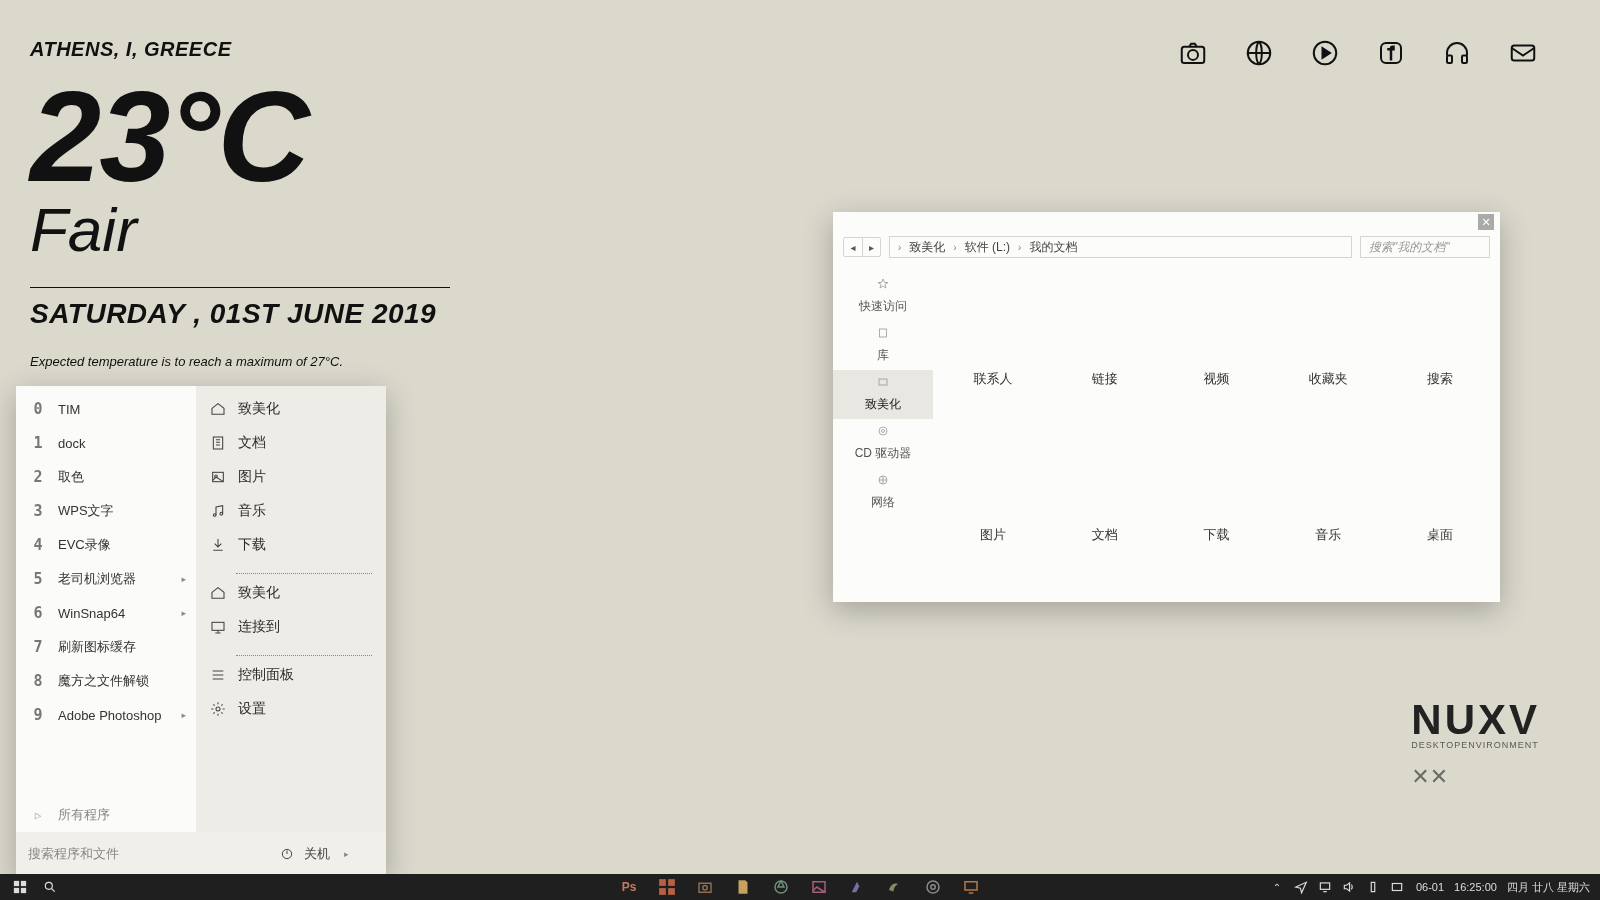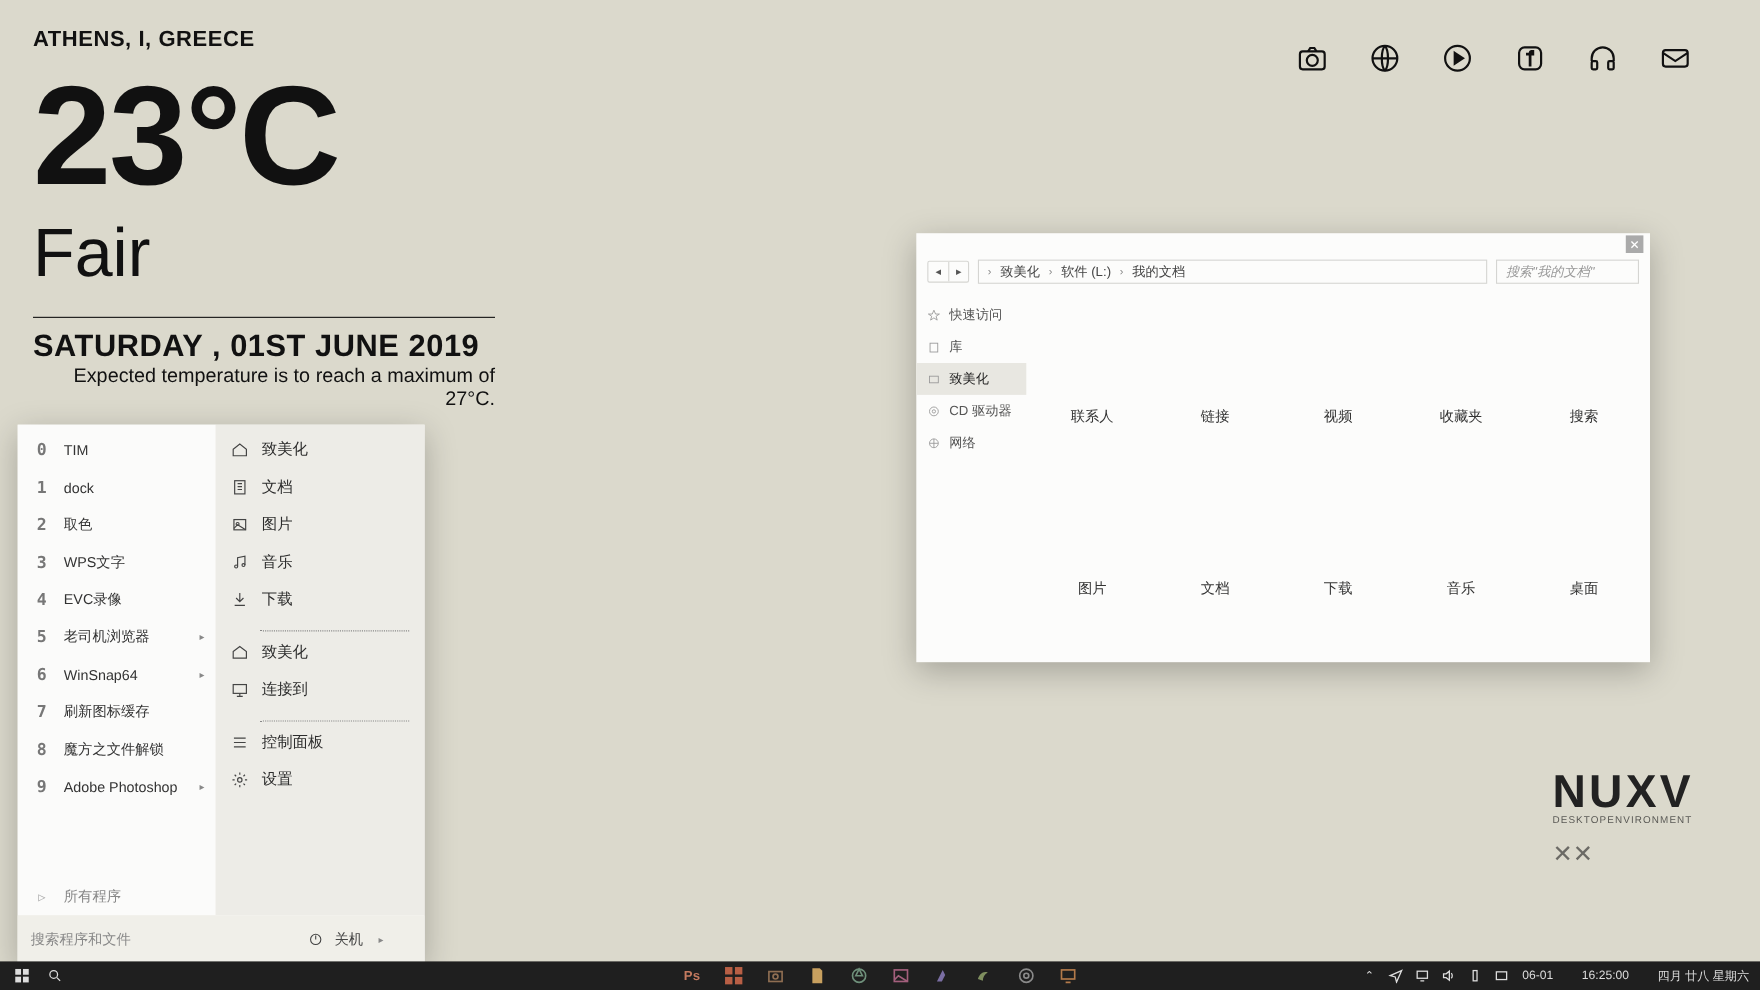--- a/index.html
+++ b/index.html
@@ -6,64 +6,64 @@
   html, body { width: 1600px; height: 900px; overflow: hidden; }
   body {
     background: #dbd9cc;
     font-family: "Segoe UI", -apple-system, sans-serif;
     position: relative;
   }
 
   
   .weather {
     position: absolute;
-    top: 25px;
+    top: 38px;
     left: 30px;
     color: #111;
     width: 420px;
+    font-style: italic;
   }
   .weather .location {
     font-family: "Arial Narrow", "Segoe UI", sans-serif;
     font-size: 20px;
     font-weight: 700;
     letter-spacing: 0.5px;
     text-transform: uppercase;
   }
   .weather .temp {
     font-family: Impact, "Arial Black", sans-serif;
     font-size: 128px;
     line-height: 0.9;
     letter-spacing: -2px;
     margin-top: 18px;
     font-weight: 900;
   }
   .weather .cond {
     font-family: "Segoe Script", "Comic Sans MS", cursive, sans-serif;
     font-size: 62px;
-    margin-top: 14px;
+    margin-top: 0;
     font-weight: 300;
   }
   .weather .divider {
     border: none;
     border-top: 1px solid #111;
     margin: 22px 0 10px 0;
     width: 420px;
   }
   .weather .date {
     font-family: "Arial Narrow", "Segoe UI", sans-serif;
     font-size: 28px;
     font-weight: 700;
     letter-spacing: 0.5px;
     text-transform: uppercase;
   }
   .weather .forecast {
-    margin-top: 0;
-    font-size: 18px;
+    margin-top: 24px;
+    font-size: 13px;
     font-family: "Segoe UI Light", sans-serif;
-    text-align: right;
   }
 
   
   .launcher {
     position: absolute;
     top: 36px;
     right: 60px;
     display: flex;
     gap: 32px;
   }
@@ -232,21 +232,21 @@
     font-style: italic;
   }
   .exp-body { flex:1; display:flex; }
   .exp-side {
     width:100px;
     padding-top:10px;
   }
   .exp-side-item {
     display:flex; align-items:center; gap:8px;
     padding:6px 10px;
-    font-size:12px; color:#555; cursor:pointer;
+    font-size:12px; color:#555; cursor:pointer;flex-direction:column;
   }
   .exp-side-item.sel { background:#e8e7e1; color:#222; }
   .exp-side-item svg { width:12px;height:12px;stroke:#999;fill:none;stroke-width:1.6; }
   .exp-content {
     flex:1;
     display:grid;
     grid-template-columns: repeat(5,1fr);
     grid-template-rows: repeat(2,1fr);
     padding:20px 10px;
     gap:12px;
@@ -304,21 +304,21 @@
     display:flex; gap:20px;align-items:center;
   }
   .tb-center .tbic { width:18px;height:18px;cursor:pointer;display:flex;align-items:center;justify-content:center; }
   .tb-right {
     margin-left:auto;
     display:flex; align-items:center; gap:12px;
     padding-right:10px;
   }
   .tb-tray { display:flex; gap:10px; align-items:center; }
   .tb-tray .tbic { width:14px;height:14px;cursor:pointer;display:flex;align-items:center;justify-content:center; }
-  .tb-clock { display:flex; gap:26px; align-items:center; }
+  .tb-clock { display:flex; gap:10px; align-items:center; }
 </style>
 </head>
 <body>
 
 <div class="weather">
   <div class="location">ATHENS, I, GREECE</div>
   <div class="temp">23°C</div>
   <div class="cond">Fair</div>
   <hr class="divider">
   <div class="date">SATURDAY , 01ST JUNE 2019</div>

